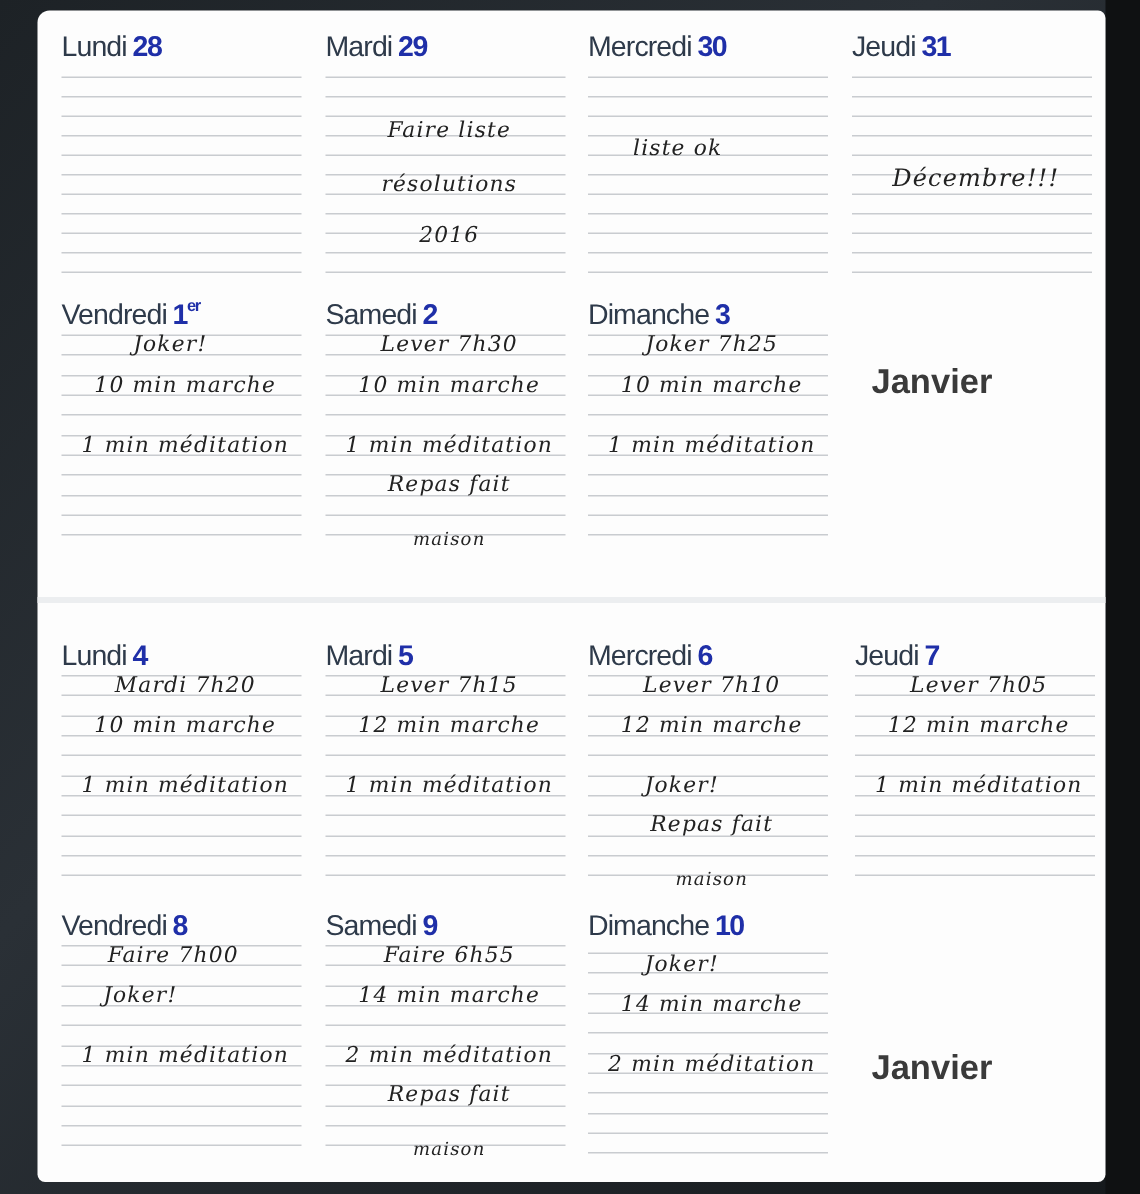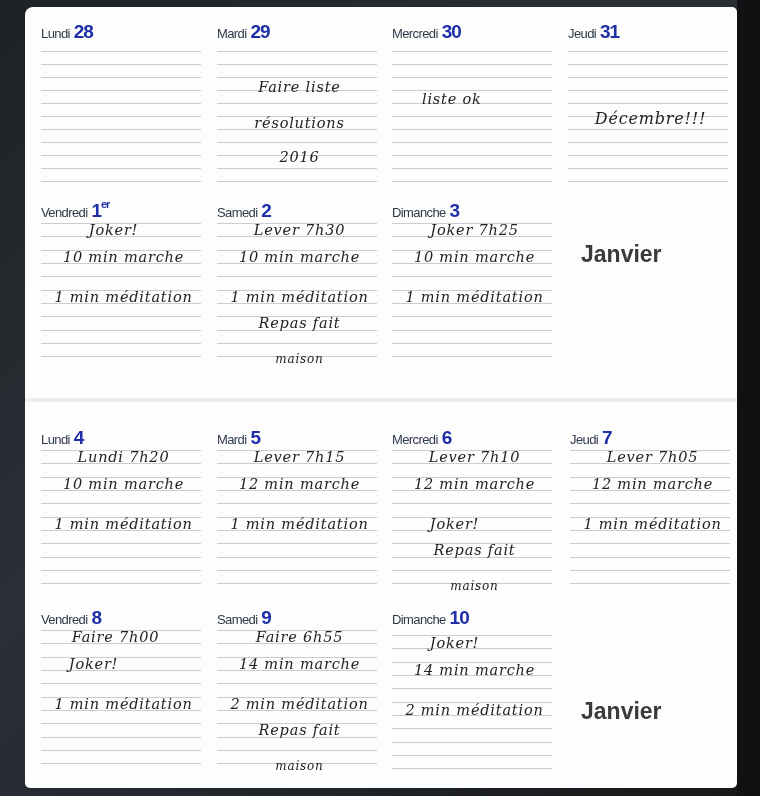--- a/index.html
+++ b/index.html
@@ -15,21 +15,21 @@
     background:#fdfdfd; border-radius:8px 5px 5px 5px;
   }
   .divider { position:absolute; left:0; top:391px; width:712px; height:4px; background:#eceef0; }
   .day {
     position:absolute; width:160px;
   }
   .day-head {
     position:absolute; left:0; top:0; height:26px; white-space:nowrap;
     font-family:"Liberation Sans", sans-serif; letter-spacing:-0.6px;
   }
-  .day-name { color:#2e3a4a; font-size:13px; }
+  .day-name { color:#2e3a4a; font-size:19px; }
   .day-num { color:#1f2fa8; font-size:19px; font-weight:bold; letter-spacing:-1px; }
   .day-num sup { font-size:11px; vertical-align:top; position:relative; top:-2px; }
   .lines { position:absolute; left:0; width:160px; }
   .line { position:absolute; left:0; width:160px; height:1px; background:#c9ccd0; }
   .note {
     position:absolute; left:0; width:165px; text-align:center;
     font-family:"DejaVu Serif", serif; font-style:italic; color:#222;
     font-size:14.5px; white-space:nowrap; letter-spacing:0.8px;
   }
   .note.left { text-align:left; }
@@ -217,21 +217,21 @@
         <div class="line" style="top:27px"></div>
         <div class="line" style="top:40px"></div>
         <div class="line" style="top:53px"></div>
         <div class="line" style="top:67px"></div>
         <div class="line" style="top:80px"></div>
         <div class="line" style="top:93px"></div>
         <div class="line" style="top:107px"></div>
         <div class="line" style="top:120px"></div>
         <div class="line" style="top:133px"></div>
     </div>
-    <div class="note" style="top:22px;">Lundi 7h20</div>
+    <div class="note" style="top:22px;">Mardi 7h20</div>
     <div class="note" style="top:49px;">10 min marche</div>
     <div class="note" style="top:89px;">1 min méditation</div>
   </div>
 
   <div class="day" style="left:192px; top:420px;">
     <div class="day-head">
       <span class="day-name">Mardi</span>
       <span class="day-num">5</span>
     </div>
     <div class="lines" style="top:23px;">

